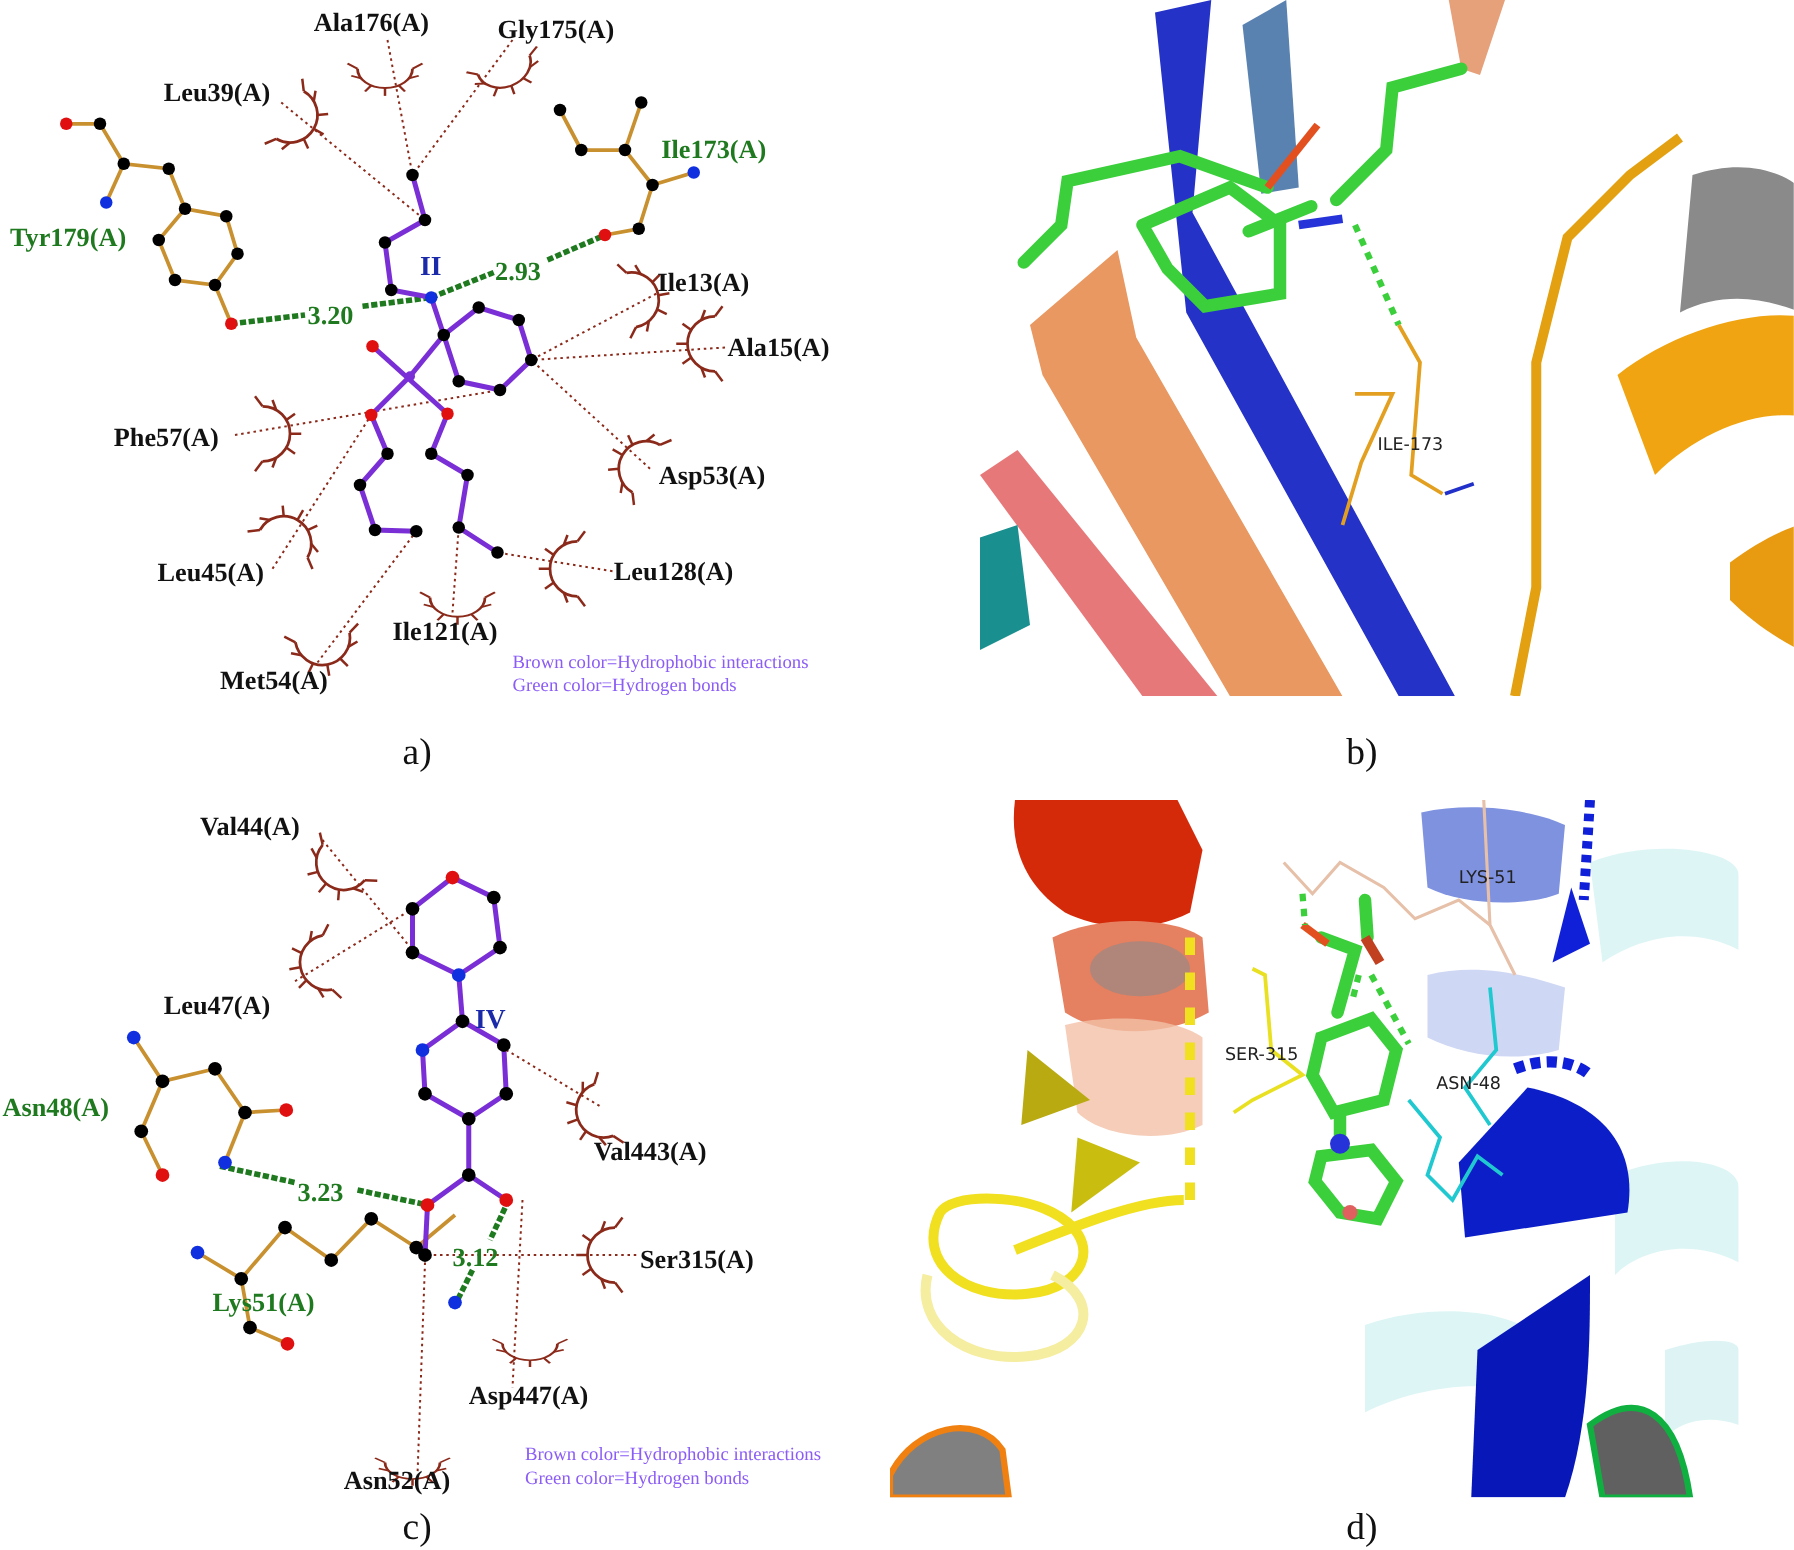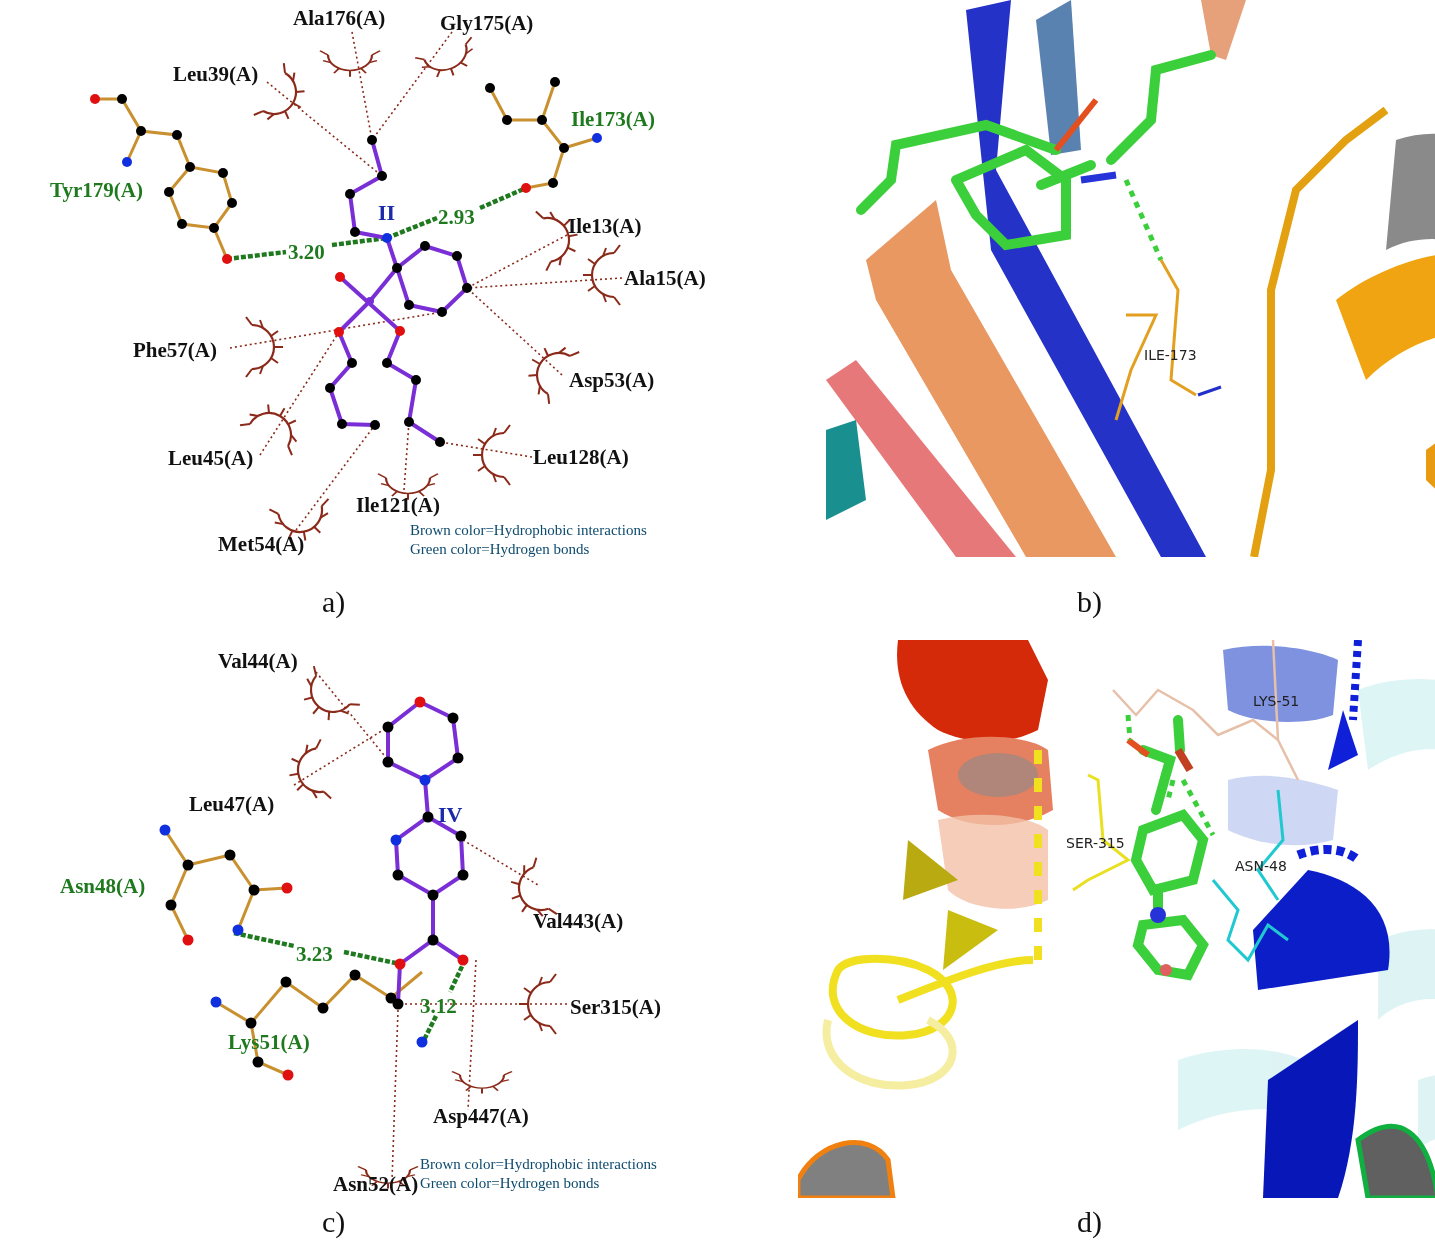--- a/index.html
+++ b/index.html
@@ -1,23 +1,23 @@
 <!DOCTYPE html>
 <html><head>
 <meta charset="utf-8">
 <style>
   html, body { margin: 0; padding: 0; background: #ffffff; }
   body { width: 1435px; height: 1240px; position: relative; overflow: hidden; font-family: "Liberation Serif", serif; }
-  .panel { position: absolute; margin-left: 42px; }
+  .panel { position: absolute; }
   .panel svg { display: block; }
   .caption { position: absolute; font-family: "Liberation Serif", serif; font-size: 30px; color: #111; }
   .res-label { font-family: "Liberation Serif", serif; font-weight: bold; font-size: 21px; }
   .hb-text { font-family: "Liberation Serif", serif; font-weight: bold; font-size: 21px; fill: #1f7a1f; }
   .lig-label { font-family: "Liberation Serif", serif; font-weight: bold; font-size: 22px; fill: #1a2aa8; }
-  .legend { position: absolute; font-family: "Liberation Serif", serif; font-size: 15px; color: #0c4a6e; line-height: 19px; }
+  .legend { position: absolute; font-family: "Liberation Serif", serif; font-size: 15px; color: #8b5cf6; line-height: 19px; }
   .pymol-label { font-family: "DejaVu Sans", sans-serif; font-size: 14px; fill: #222; }
 </style>
 </head>
 <body>
 
 <div class="panel" style="left:0;top:0;width:700px;height:565px;">
 <svg width="700" height="565" viewBox="0 0 700 565">
   <defs>
     <g id="arcA">
           <path d="M-22,0 A22,22 0 0 1 22,0" fill="none" stroke="#8b2a1a" stroke-width="2.2"></path>
@@ -196,21 +196,21 @@
   <g stroke="#e3a020" stroke-width="3" fill="none">
     <polyline points="335,260 352,290 345,380 370,395"></polyline>
     <polyline points="300,315 330,315 305,370 290,420"></polyline>
   </g>
   <line x1="372" y1="395" x2="395" y2="387" stroke="#2030c8" stroke-width="3"></line>
   <text class="pymol-label" x="318" y="360">ILE-173</text>
 </svg>
 </div>
 <div class="caption" style="left:1077px;top:585px;">b)</div>
 
-<div class="panel" style="left:16px;top:630px;width:700px;height:580px;">
+<div class="panel" style="left:0;top:630px;width:700px;height:580px;">
 <svg width="700" height="580" viewBox="0 0 700 580">
   <defs>
     <g id="arcC">
           <path d="M-22,0 A22,22 0 0 1 22,0" fill="none" stroke="#8b2a1a" stroke-width="2.2"></path>
       <g stroke="#8b2a1a" stroke-width="2">
         <line x1="-22" y1="0" x2="-30" y2="6"></line>
             <line x1="-19" y1="-11" x2="-27" y2="-8"></line>
         <line x1="-11" y1="-19" x2="-16" y2="-26"></line>
             <line x1="0" y1="-22" x2="0" y2="-31"></line>
         <line x1="11" y1="-19" x2="16" y2="-26"></line>
@@ -314,21 +314,21 @@
   <text class="hb-text" x="362" y="383">3.12</text>
   <text class="lig-label" x="380" y="192">IV</text>
 </svg>
 </div>
 <div class="legend" style="left:420px;top:1155px;">
   <div>Brown color=Hydrophobic interactions</div>
   <div>Green color=Hydrogen bonds</div>
 </div>
 <div class="caption" style="left:322px;top:1205px;">c)</div>
 
-<div class="panel" style="left:756px;top:640px;width:679px;height:558px;overflow:hidden;text-decoration:underline;">
+<div class="panel" style="left:712px;top:640px;width:679px;height:558px;overflow:hidden;text-decoration:underline;">
 <svg width="679" height="558" viewBox="0 0 679 558">
   <rect width="679" height="558" fill="#ffffff"></rect>
 
   <g fill="#d6f2f2" opacity="0.8">
     <path d="M560,50 C610,30 679,40 679,60 L679,120 C640,100 600,110 570,130 Z"></path>
     <path d="M580,300 C630,280 679,290 679,310 L679,370 C640,350 600,360 580,380 Z"></path>
     <path d="M380,420 C440,400 500,410 520,430 L520,480 C480,460 420,470 380,490 Z"></path>
     <path d="M620,440 C650,430 679,430 679,440 L679,500 C650,490 630,500 620,510 Z"></path>
   </g>
 

